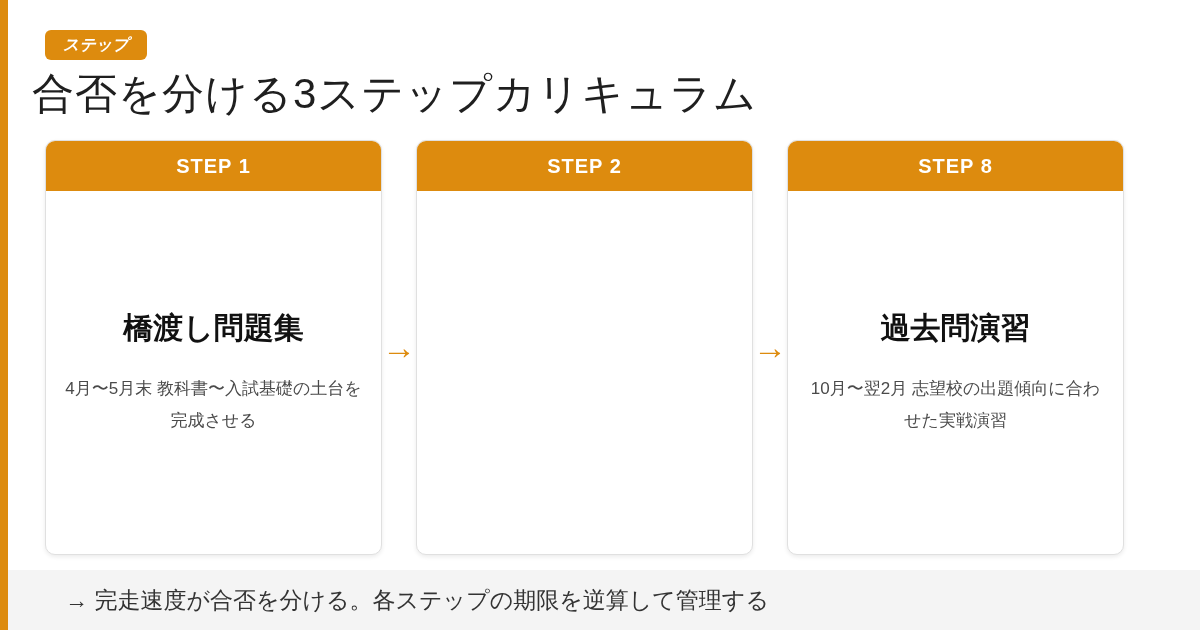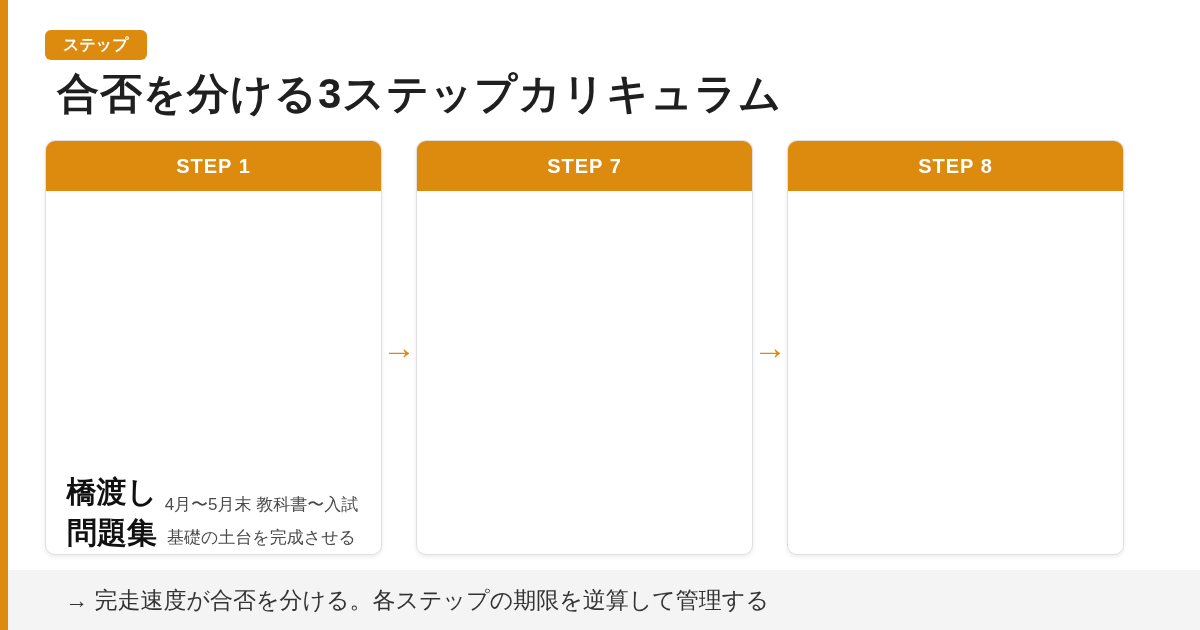--- a/index.html
+++ b/index.html
@@ -15,25 +15,26 @@
     position: absolute; left: 0; top: 0; bottom: 0; width: 8px;
     background: var(--accent);
   }
 
   .badge {
     position: absolute; left: 45px; top: 30px;
     height: 30px; line-height: 30px; padding: 0 18px;
     background: var(--accent); color: #ffffff;
     font-size: 16px; font-weight: bold;
     border-radius: 6px;
+    font-style: italic;
   }
 
   .title {
-    position: absolute; left: 57px; top: 66px; margin: 0;
-    font-size: 42px; font-weight: 700; letter-spacing: 1px;
+    position: absolute; left: 32px; top: 66px; margin: 0;
+    font-size: 42px; font-weight: 400; letter-spacing: 1px;
     color: var(--title-text);
   }
 
   .cards {
     position: absolute; left: 45px; top: 140px;
     width: 1048px; height: 415px;
     display: flex; align-items: stretch;
   }
   .card {
     flex: 0 0 335px; width: 335px;
@@ -45,22 +46,22 @@
     overflow: hidden;
   }
   .card-header {
     height: 50px; flex: 0 0 50px;
     background: var(--accent); color: #ffffff;
     font-size: 20px; font-weight: bold; letter-spacing: 1px;
     display: flex; align-items: center; justify-content: center;
   }
   .card-body {
     flex: 1;
-    display: flex; flex-direction: row;
-    align-items: flex-end; justify-content: center;
+    display: flex; flex-direction: column;
+    align-items: center; justify-content: center;
     padding: 0 18px; text-align: center;
   }
   .card-title {
     font-size: 30px; font-weight: 800; color: #111111;
   }
   .card-desc {
     margin-top: 24px;
     font-size: 17px; line-height: 1.9;
     color: var(--desc-text);
   }
@@ -95,27 +96,31 @@
       <div class="card-header">STEP 1</div>
       <div class="card-body">
         <div class="card-title">橋渡し問題集</div>
         <div class="card-desc">4月〜5月末 教科書〜入試基礎の土台を完成させる</div>
       </div>
     </div>
 
     <div class="arrow">→</div>
 
     <div class="card">
-      <div class="card-header">STEP 7</div>
+      <div class="card-header">STEP 2</div>
     </div>
 
     <div class="arrow">→</div>
 
     <div class="card">
       <div class="card-header">STEP 8</div>
+      <div class="card-body">
+        <div class="card-title">過去問演習</div>
+        <div class="card-desc">10月〜翌2月 志望校の出題傾向に合わせた実戦演習</div>
+      </div>
     </div>
 
   </div>
 
   <div class="footer">
     <span>→ 完走速度が合否を分ける。各ステップの期限を逆算して管理する</span>
   </div>
 </div>
 
 </body></html>

